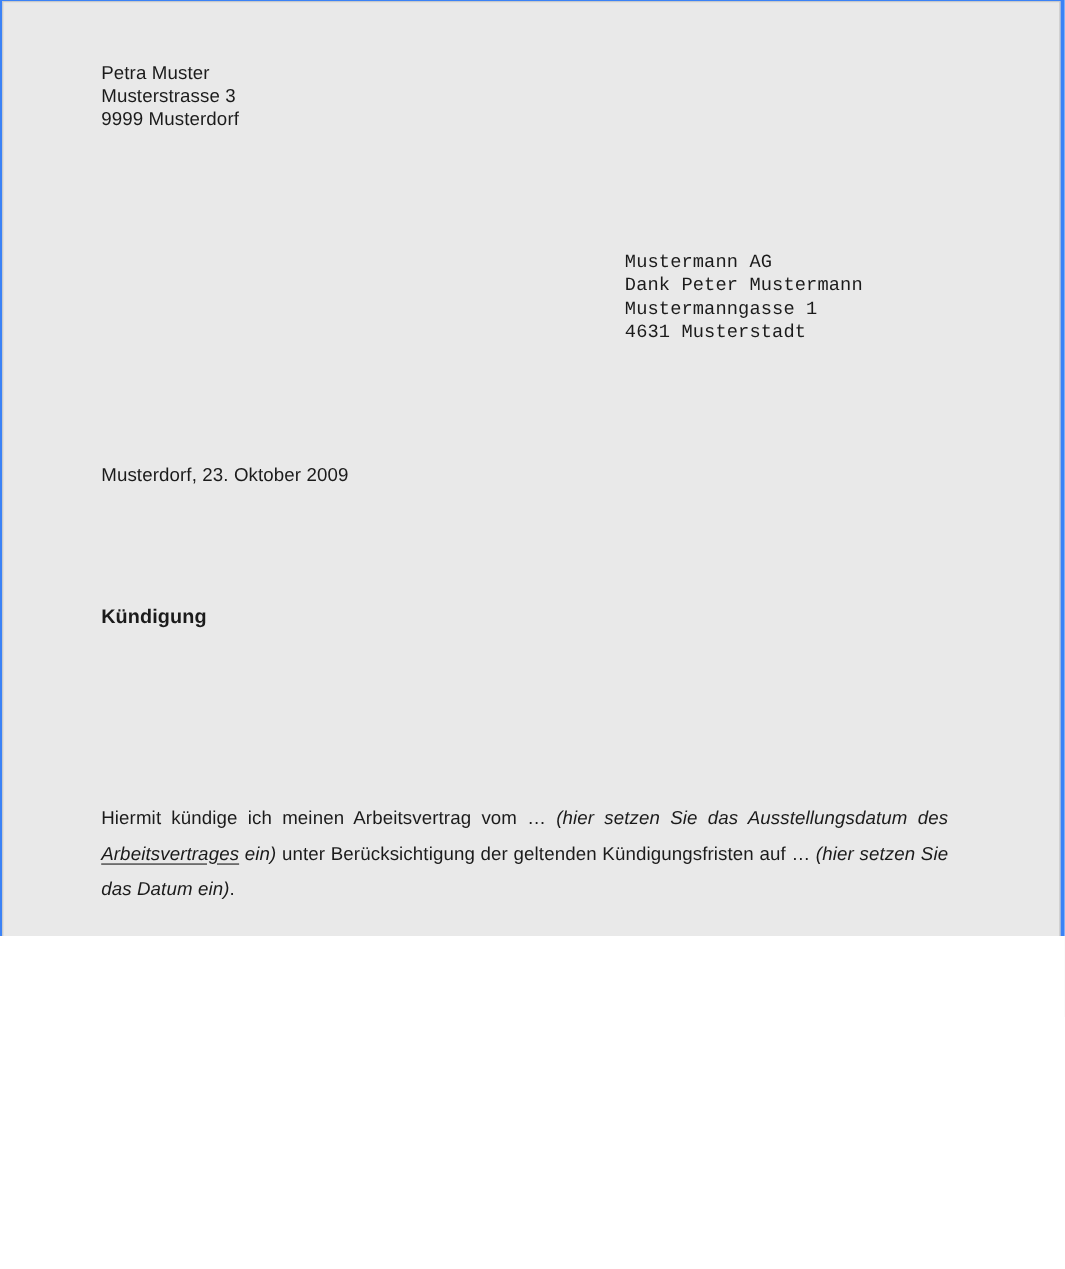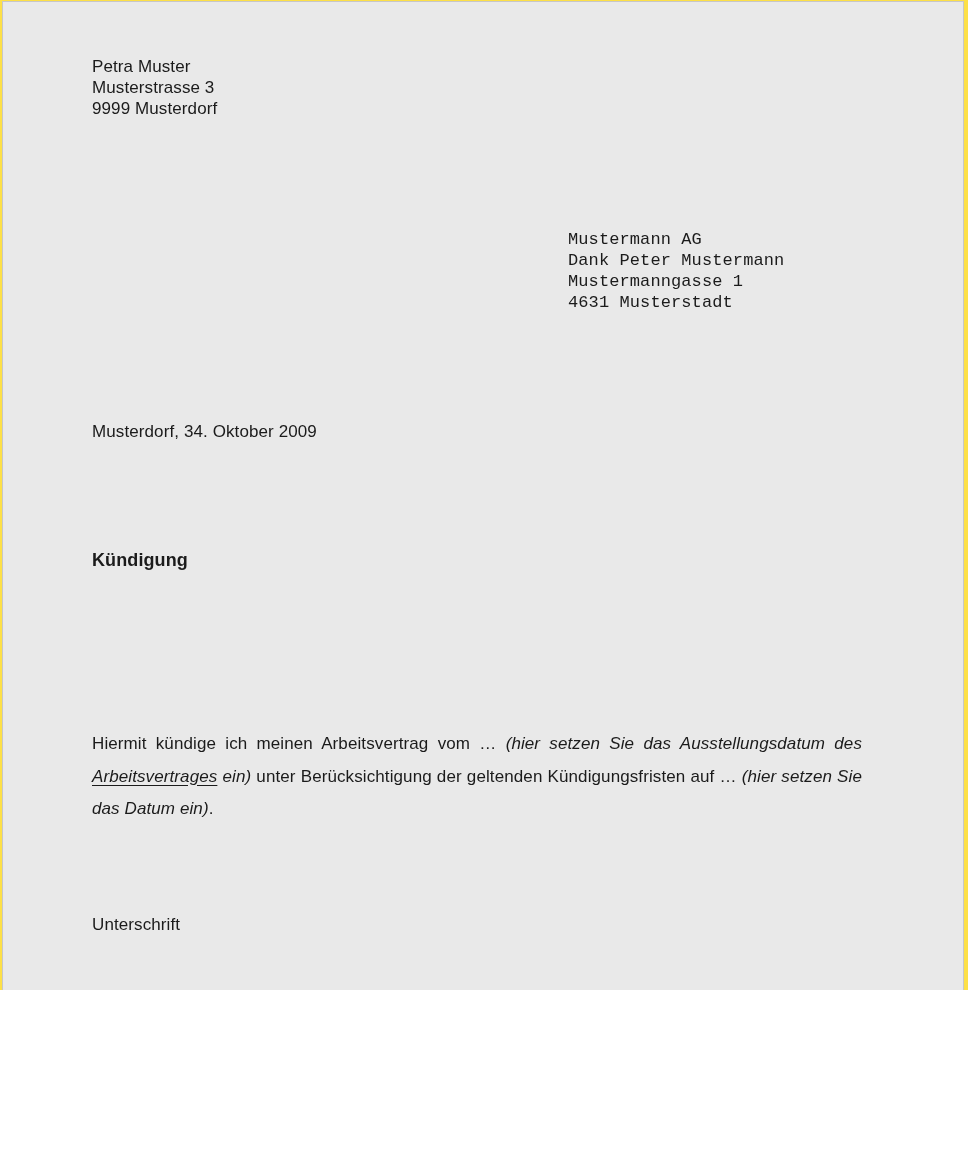--- a/index.html
+++ b/index.html
@@ -3,22 +3,22 @@
 <meta charset="utf-8">
 <style>
   html, body {
     margin: 0;
     padding: 0;
     background: #ffffff;
   }
   .canvas {
     position: relative;
     width: 968px;
-    height: 990px;
-    background: #fde047;
+    height: 851px;
+    background: #3b82f6;
     font-family: "Liberation Sans", sans-serif;
     color: #1b1b1b;
     overflow: hidden;
   }
   .sheet {
     position: absolute;
     left: 2px;
     top: 1px;
     width: 962px;
     height: 1150px;
@@ -86,21 +86,21 @@
     <div>9999 Musterdorf</div>
   </div>
 
   <div class="txt recipient-block">
     <div>Mustermann AG</div>
     <div>Dank Peter Mustermann</div>
     <div>Mustermanngasse 1</div>
     <div>4631 Musterstadt</div>
   </div>
 
-  <div class="txt dateline">Musterdorf, 34. Oktober 2009</div>
+  <div class="txt dateline">Musterdorf, 23. Oktober 2009</div>
 
   <div class="txt subject">Kündigung</div>
 
 
   <div class="txt body-paragraph"><span>Hiermit kündige ich meinen Arbeitsvertrag vom … </span><span class="seg-italic">(hier setzen Sie das Ausstellungsdatum des </span><span class="seg-italic-underline">Arbeitsvertrages</span><span class="seg-italic"> ein)</span><span> unter Berücksichtigung der geltenden Kündigungsfristen auf … </span><span class="seg-italic">(hier setzen Sie das Datum ein)</span><span>.</span></div>
 
 
   <div class="txt signature">Unterschrift</div>
 
   <div class="faint-mark">

